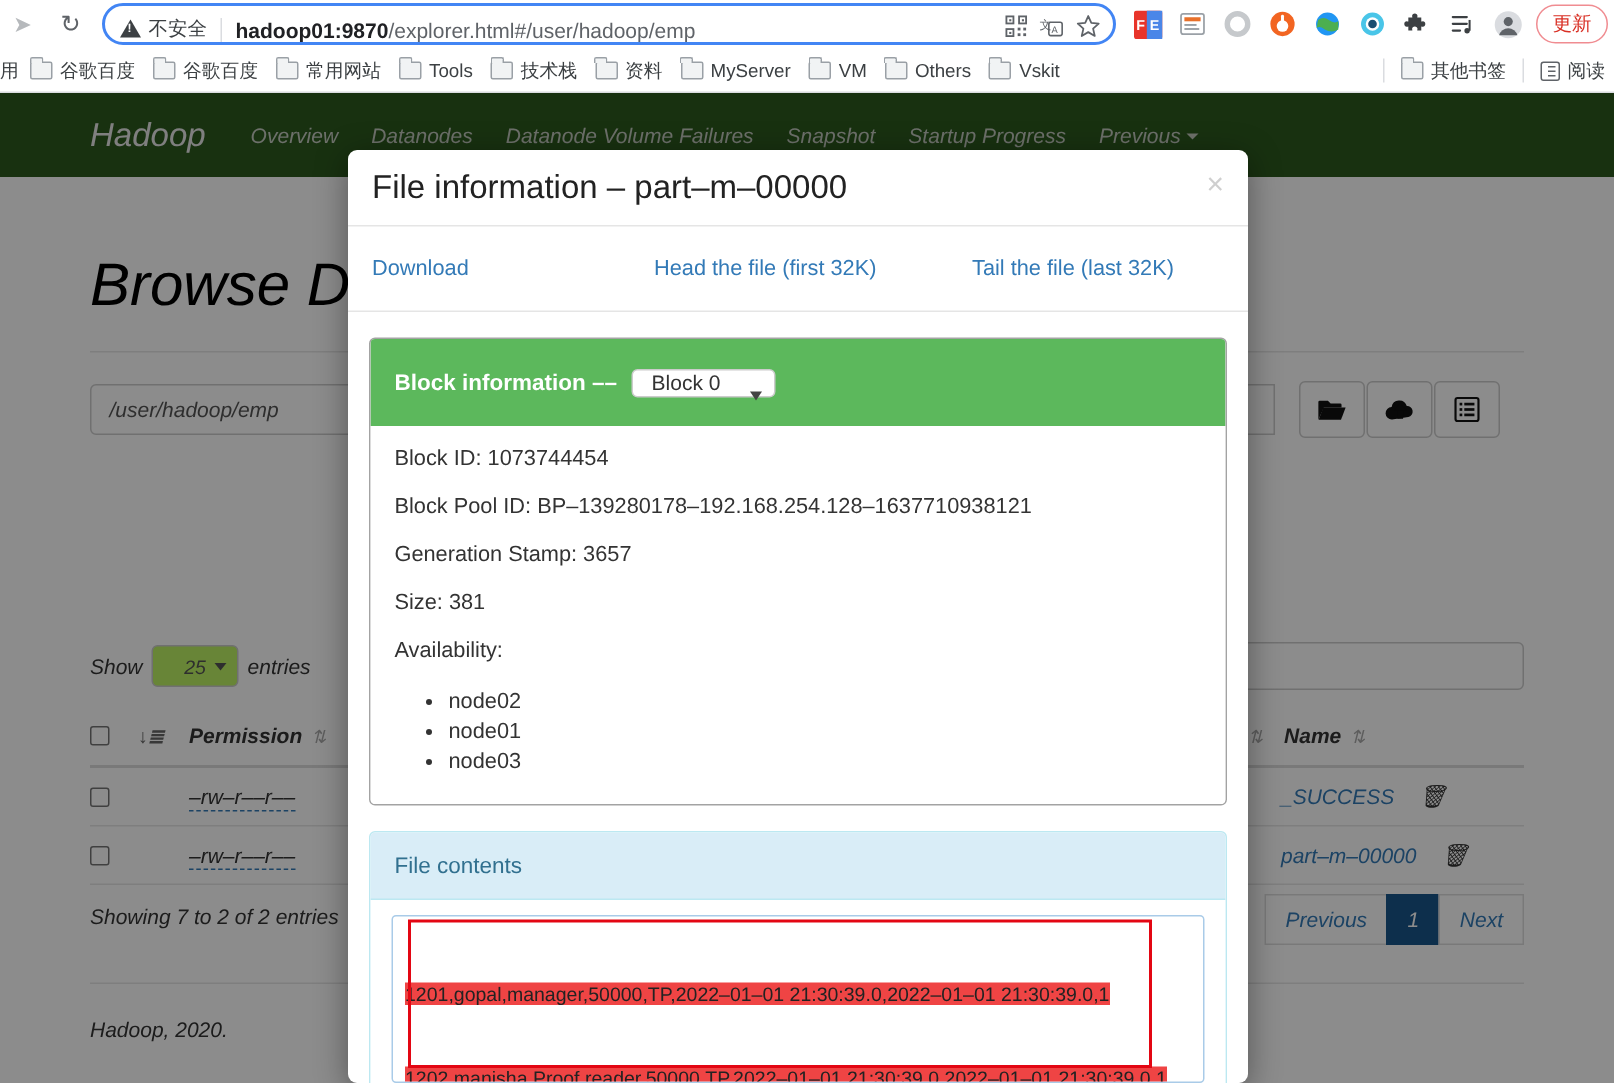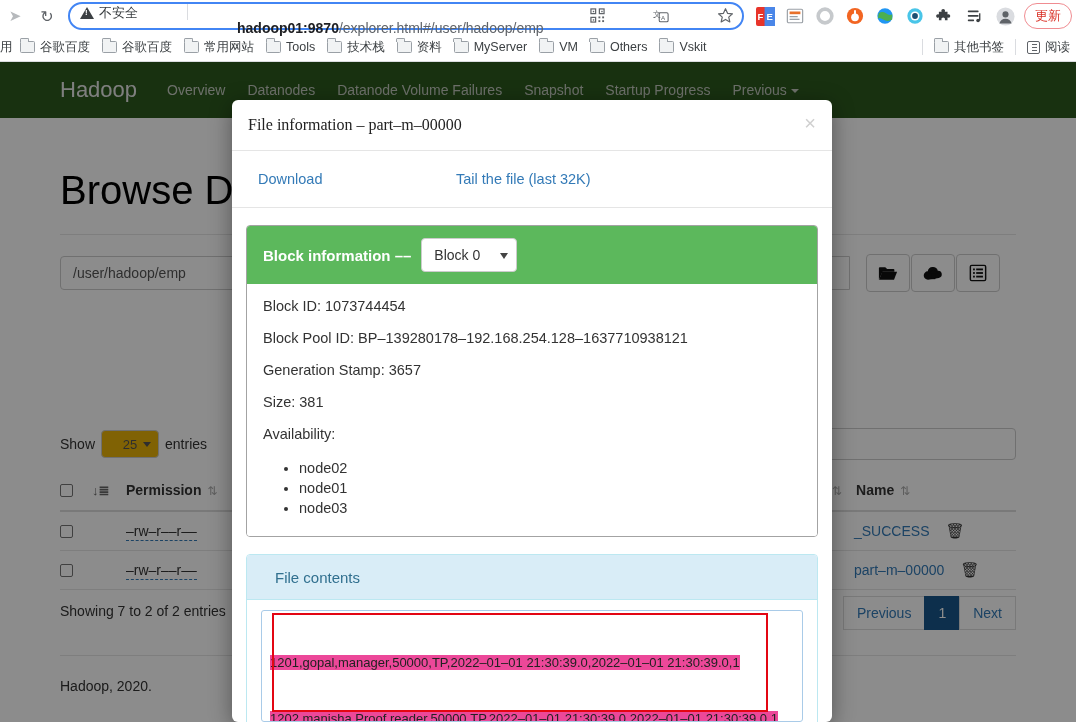--- a/index.html
+++ b/index.html
@@ -24,22 +24,22 @@
   .nav-btn {
     width: 26px; height: 26px; display: flex; align-items: center;
     justify-content: center; color: #5f6368; flex: 0 0 auto;
   }
   #forward-arrow { margin-left: 2px; font-size: 15px; color: #b6b9bc; }
   #reload-btn { margin-left: 6px; font-size: 16px; color: #5f6368; }
 
   #omnibox {
     margin-left: 8px; height: 28px; flex: 1 1 auto;
     border: 2px solid #4285f4; border-radius: 15px;
-    display: flex; align-items: flex-start; padding: 0 6px 0 10px;
-    background: #fff; min-width: 0; gap: 40px;
+    display: flex; align-items: flex-end; padding: 0 6px 0 10px;
+    background: #fff; min-width: 0;
   }
   #security-warning { display: flex; align-items: center; flex: 0 0 auto; }
   #warn-triangle {
     width: 0; height: 0; position: relative;
     border-left: 7px solid transparent; border-right: 7px solid transparent;
     border-bottom: 12px solid #3c4043; margin-right: 5px;
   }
   #warn-triangle::after {
     content: "!"; position: absolute; left: -2px; top: 2px;
     color: #fff; font-size: 8px; font-weight: bold; line-height: 1;
@@ -99,21 +99,21 @@
     border-radius: 2px; margin-right: 5px; flex: 0 0 auto;
     position: relative;
   }
   .bm-list-icon::after {
     content: ""; position: absolute; left: 4px; top: 2px;
     width: 5px; height: 1.2px; background: #5f6368;
     box-shadow: 0 3px 0 #5f6368, 0 6px 0 #5f6368;
   }
 
   
-  #page { position: absolute; left: 0; top: 62px; width: 1076px; height: 660px; background: #fff; overflow: hidden; }
+  #page { position: absolute; left: 0; top: 62px; width: 1076px; height: 660px; background: #fff; overflow: hidden; font-style: italic; }
   #navbar {
     position: absolute; left: 0; top: 0; width: 1076px; height: 56px;
     background: #2c5a1e;
     display: flex; align-items: center; padding-left: 60px;
   }
   #brand { font-size: 22px; color: #e8e8e8; margin-right: 30px; }
   .nav-link {
     font-size: 14px; color: #c6ccc2; margin-right: 22px; white-space: nowrap;
   }
   .caret-down {
@@ -141,21 +141,21 @@
   #btn-browse { left: 866px; }
   #btn-upload { left: 911px; }
   #btn-cut    { left: 956px; }
 
   #show-entries {
     position: absolute; left: 60px; top: 312px;
     display: flex; align-items: center; font-size: 14px; color: #333;
   }
   #entries-select {
     margin: 0 6px; width: 58px; height: 28px;
-    border: 1px solid #ccc; border-radius: 4px; background: #eab308;
+    border: 1px solid #ccc; border-radius: 4px; background: #bef264;
     display: flex; align-items: center; justify-content: center;
     font-size: 13px; color: #555; position: relative;
   }
   #entries-select .sel-caret {
     position: absolute; right: 7px; top: 11px; width: 0; height: 0;
     border-left: 4px solid transparent; border-right: 4px solid transparent;
     border-top: 5px solid #555;
   }
   #search-wrap {
     position: absolute; right: 60px; top: 310px;
@@ -209,79 +209,79 @@
   #modal {
     position: absolute; left: 232px; top: 100px; width: 600px; height: 622px;
     background: #fff; border-radius: 6px;
     box-shadow: 0 5px 22px rgba(0,0,0,0.4);
     overflow: hidden;
   }
   #modal-header {
     position: relative; height: 51px; border-bottom: 1px solid #e5e5e5;
     display: flex; align-items: center; padding: 0 16px;
   }
-  #modal-title { font-size: 16px; color: #222; font-family: Liberation Serif, serif; }
+  #modal-title { font-size: 22px; color: #222; }
   #modal-close {
     position: absolute; right: 16px; top: 13px;
     font-size: 20px; color: #cfcfcf; line-height: 1;
   }
   #modal-links {
     height: 57px; border-bottom: 1px solid #e5e5e5;
     display: flex; align-items: center; padding: 0 16px;
     font-size: 14.5px;
   }
-  #modal-links a { color: #337ab7; text-decoration: none; margin-left: 10px; }
+  #modal-links a { color: #337ab7; text-decoration: none; }
   #link-download { width: 188px; }
   #link-head { width: 212px; }
 
   #block-panel {
     margin: 17px 14px 0 14px; border: 1px solid #a3a3a3;
     border-radius: 4px; overflow: hidden;
   }
   #block-panel-head {
     background: #5cb85c; height: 58px;
     display: flex; align-items: center; padding: 0 16px;
   }
   #block-head-label { color: #fff; font-size: 15px; font-weight: bold; margin-right: 10px; white-space: nowrap; }
   #block-select {
-    height: 34px; min-width: 96px; background: #fff;
+    height: 19px; min-width: 96px; background: #fff;
     border: 1px solid #ccc; border-radius: 4px;
     display: flex; align-items: center; padding: 0 24px 0 12px;
     font-size: 14px; color: #333; position: relative;
   }
   #block-select .sel-caret {
     position: absolute; right: 8px; top: 14px; width: 0; height: 0;
     border-left: 4.5px solid transparent; border-right: 4.5px solid transparent;
     border-top: 6px solid #444;
   }
   #block-panel-body { background: #fff; padding: 14px 16px 18px 16px; }
   #block-panel-body p { margin: 0 0 16px 0; font-size: 14.5px; color: #333; }
   #avail-list { margin: 0; padding-left: 36px; }
   #avail-list li { font-size: 14.5px; color: #333; line-height: 20px; }
 
   #contents-panel {
     margin: 17px 14px 0 14px; border: 1px solid #bce8f1;
     border-radius: 4px; overflow: hidden; height: 180px;
   }
   #contents-head {
     background: #d9edf7; height: 45px;
-    display: flex; align-items: center; padding: 0 28px;
+    display: flex; align-items: center; padding: 0 16px;
     border-bottom: 1px solid #bce8f1;
   }
   #contents-head-label { color: #31708f; font-size: 15px; }
   #contents-body { padding: 10px 14px; background: #fff; }
   #contents-textarea {
     border: 1px solid #a9cbe8; border-radius: 3px;
     padding: 6px 8px 8px 8px; background: #fff;
     font-family: "Liberation Sans", sans-serif;
     font-size: 13px; line-height: 18.5px; color: #222;
     white-space: pre; overflow: hidden; height: 112px;
   }
   #contents-textarea .ln { display: block; }
-  #contents-textarea .ln span { background: #ec4899; }
+  #contents-textarea .ln span { background: #ef4444; }
 
   #red-annotation {
     position: absolute; left: 272px; top: 613px; width: 496px; height: 99px;
     border: 2.5px solid #e30613; pointer-events: none;
   }
 </style>
 </head>
 <body>
 
 <div id="browser-chrome">
@@ -563,20 +563,21 @@
 <div id="modal-backdrop"></div>
 
 <div id="modal">
   <div id="modal-header">
     <div id="modal-title">File information – part–m–00000</div>
     <div id="modal-close">×</div>
   </div>
 
   <div id="modal-links">
     <a id="link-download" href="#">Download</a>
+    <a id="link-head" href="#">Head the file (first 32K)</a>
     <a id="link-tail" href="#">Tail the file (last 32K)</a>
   </div>
 
   <div id="block-panel">
     <div id="block-panel-head">
       <span id="block-head-label">Block information ––</span>
       <div id="block-select">
         <span>Block 0</span>
         <span class="sel-caret"></span>
       </div>

